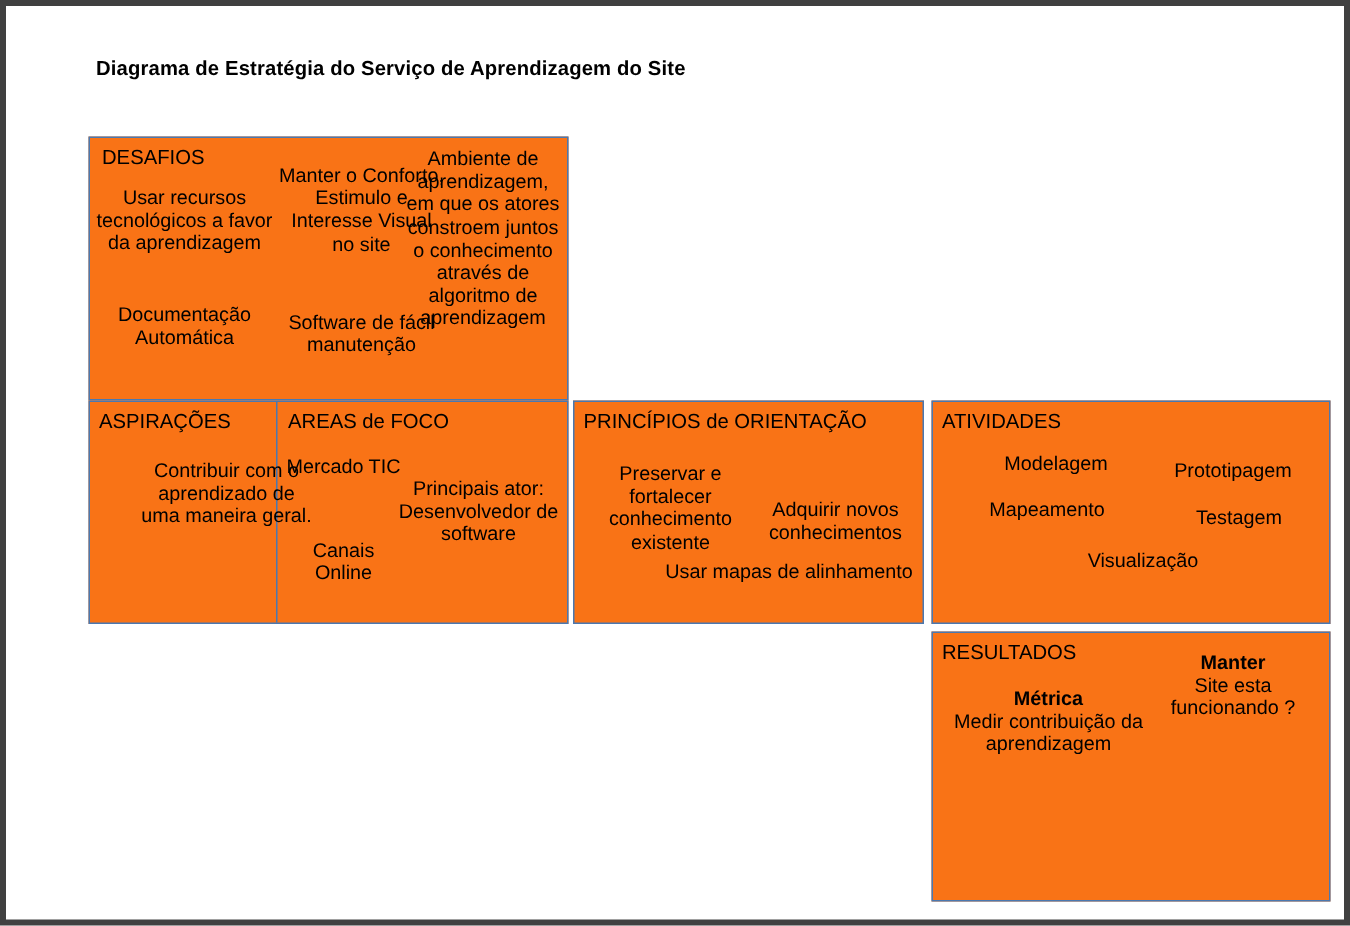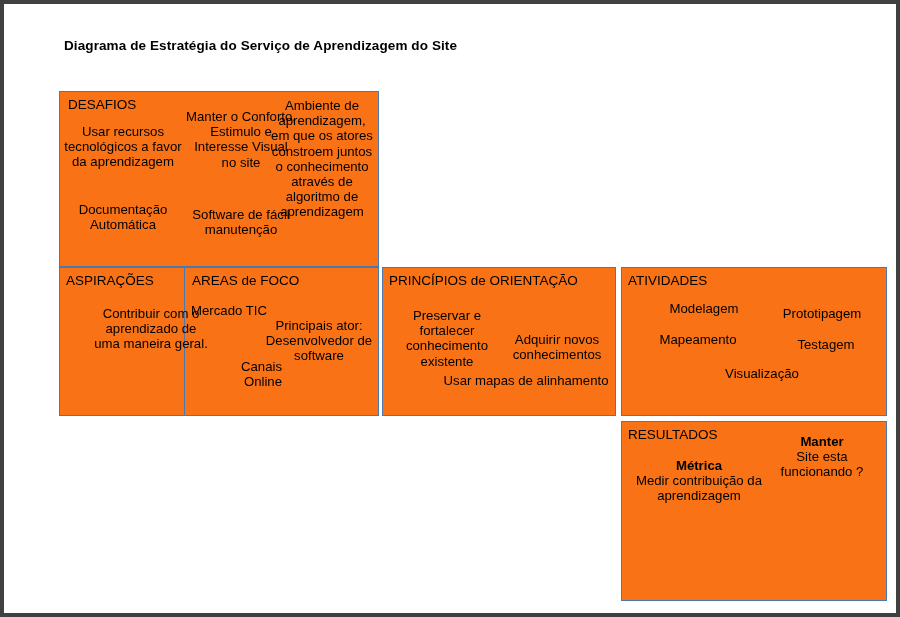--- a/index.html
+++ b/index.html
@@ -78,21 +78,21 @@
   #desafios-col1-a { left: 4px;   top: 32px;  width: 118px; }
   #desafios-col1-b { left: 4px;   top: 110px; width: 118px; }
   #desafios-col2-a { left: 126px; top: 17px;  width: 110px; }
   #desafios-col2-b { left: 126px; top: 115px; width: 110px; }
   #desafios-col3   { left: 208px; top: 6px;   width: 108px; }
 
   
   #panel-aspiracoes { left: 55px; top: 263px; width: 320px; height: 149px; }
   #aspiracoes-body { left: 4px; top: 38px; width: 118px; margin-left: 28px; }
   #focos-col1-a { left: 130px; top: 35px;  width: 78px; }
-  #focos-col1-b { left: 144px; top: 91px;  width: 78px; text-align: right; }
+  #focos-col1-b { left: 130px; top: 91px;  width: 78px; text-align: center; }
   #focos-col2   { left: 200px; top: 50px;  width: 118px; }
 
   
   #panel-principios { left: 378px; top: 263px; width: 234px; height: 149px; }
   #principios-a { left: 6px;   top: 40px; width: 116px; }
   #principios-b { left: 116px; top: 37px; width: 116px; margin-top: 27px; }
   #principios-c { left: 54px;  top: 105px; width: 178px; }
 
   
   #panel-atividades { left: 617px; top: 263px; width: 266px; height: 149px; }

